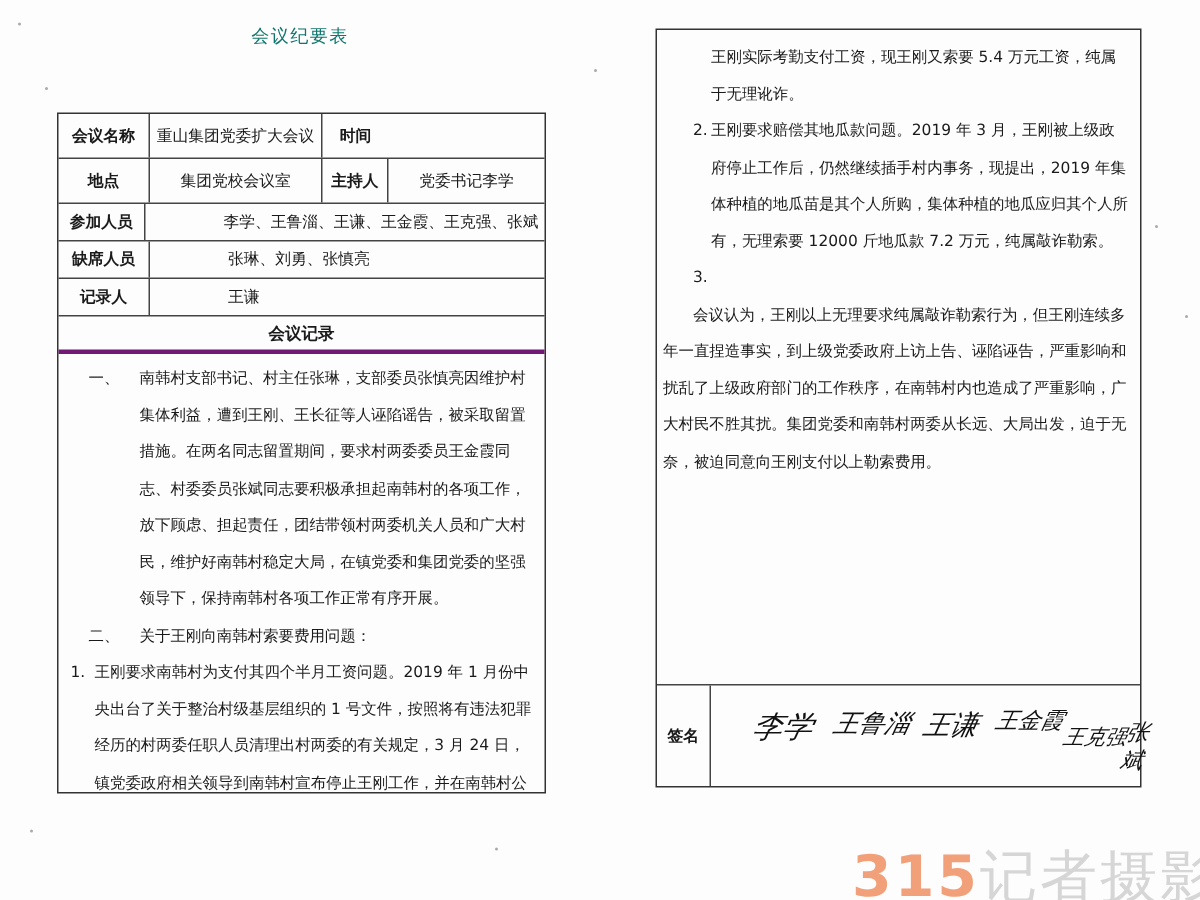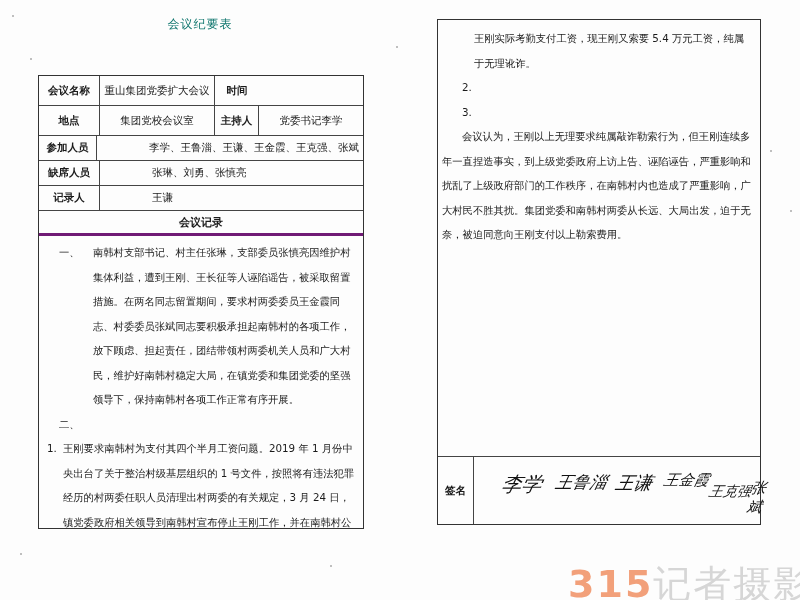--- a/index.html
+++ b/index.html
@@ -83,35 +83,37 @@
     </div>
     <div class="section-head">会议记录</div>
 
     <div class="body-text">
       <div class="list-item">
         <span class="list-num cn">一、</span>
         <span class="list-content">南韩村支部书记、村主任张琳，支部委员张慎亮因维护村集体利益，遭到王刚、王长征等人诬陷谣告，被采取留置措施。在两名同志留置期间，要求村两委委员王金霞同志、村委委员张斌同志要积极承担起南韩村的各项工作，放下顾虑、担起责任，团结带领村两委机关人员和广大村民，维护好南韩村稳定大局，在镇党委和集团党委的坚强领导下，保持南韩村各项工作正常有序开展。</span>
       </div>
       <div class="list-item">
         <span class="list-num cn">二、</span>
+        <span class="list-content">关于王刚向南韩村索要费用问题：</span>
       </div>
       <div class="list-item">
         <span class="list-num ar">1.</span>
         <span class="list-content" style="padding-left:6px;">王刚要求南韩村为支付其四个半月工资问题。2019 年 1 月份中央出台了关于整治村级基层组织的 1 号文件，按照将有违法犯罪经历的村两委任职人员清理出村两委的有关规定，3 月 24 日，镇党委政府相关领导到南韩村宣布停止王刚工作，并在南韩村公示栏进行了张榜公告，但王刚依然我行我素，对上级政府的决定置若罔闻，仍然打着工作的旗号断断续续到村委干扰村委机关工作。6 月 5 日前，村委已按</span>
       </div>
     </div>
   </div>
 </div>
 
 <div class="page-right">
   <div class="rbox">
     <div class="rbody">
       <div class="indent-block" style="padding-left:32px;">王刚实际考勤支付工资，现王刚又索要 5.4 万元工资，纯属于无理讹诈。</div>
       <div class="list-item">
         <span class="list-num ar" style="padding-left:20px;flex-basis:32px;">2.</span>
+        <span class="list-content">王刚要求赔偿其地瓜款问题。2019 年 3 月，王刚被上级政府停止工作后，仍然继续插手村内事务，现提出，2019 年集体种植的地瓜苗是其个人所购，集体种植的地瓜应归其个人所有，无理索要 12000 斤地瓜款 7.2 万元，纯属敲诈勒索。</span>
       </div>
       <div class="list-item">
         <span class="list-num ar" style="padding-left:20px;flex-basis:32px;">3.</span>
       </div>
       <div class="para" style="text-indent:20px;">会议认为，王刚以上无理要求纯属敲诈勒索行为，但王刚连续多年一直捏造事实，到上级党委政府上访上告、诬陷诬告，严重影响和扰乱了上级政府部门的工作秩序，在南韩村内也造成了严重影响，广大村民不胜其扰。集团党委和南韩村两委从长远、大局出发，迫于无奈，被迫同意向王刚支付以上勒索费用。</div>
     </div>
     <div class="sign-row">
       <div class="sign-label">签名</div>
       <div class="sign-area">
         <span class="signature" style="left:8px;top:14px;">李学</span>

